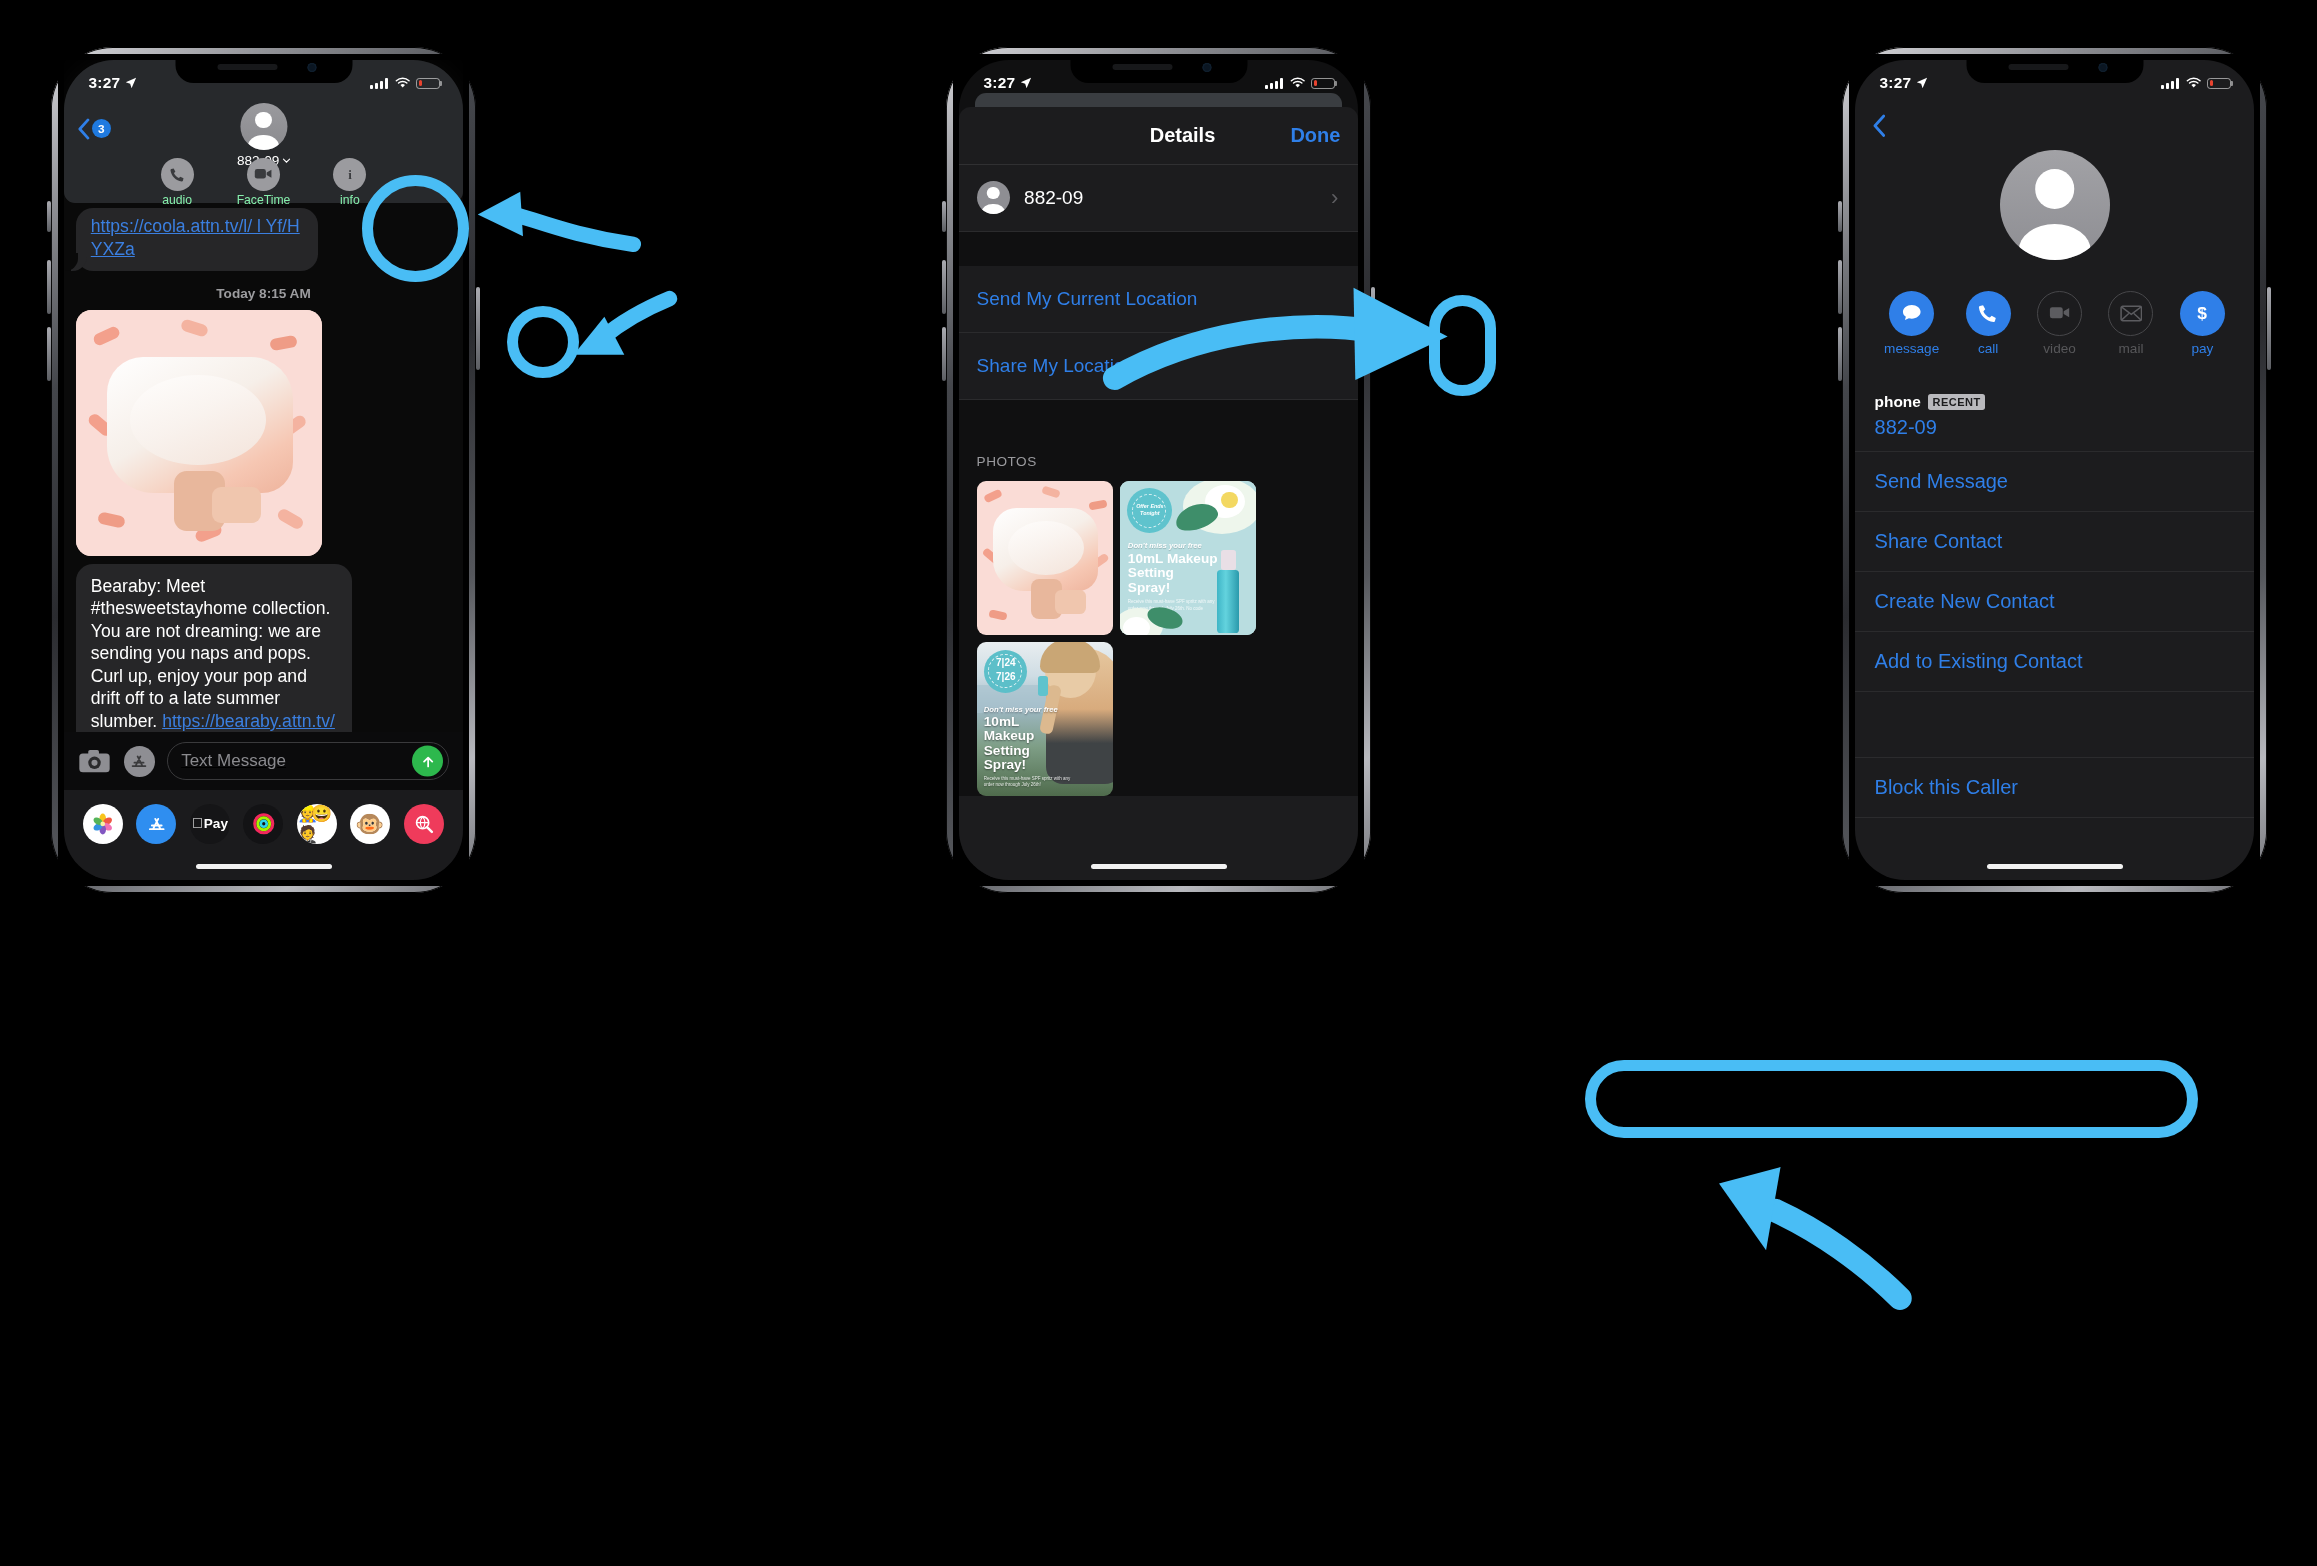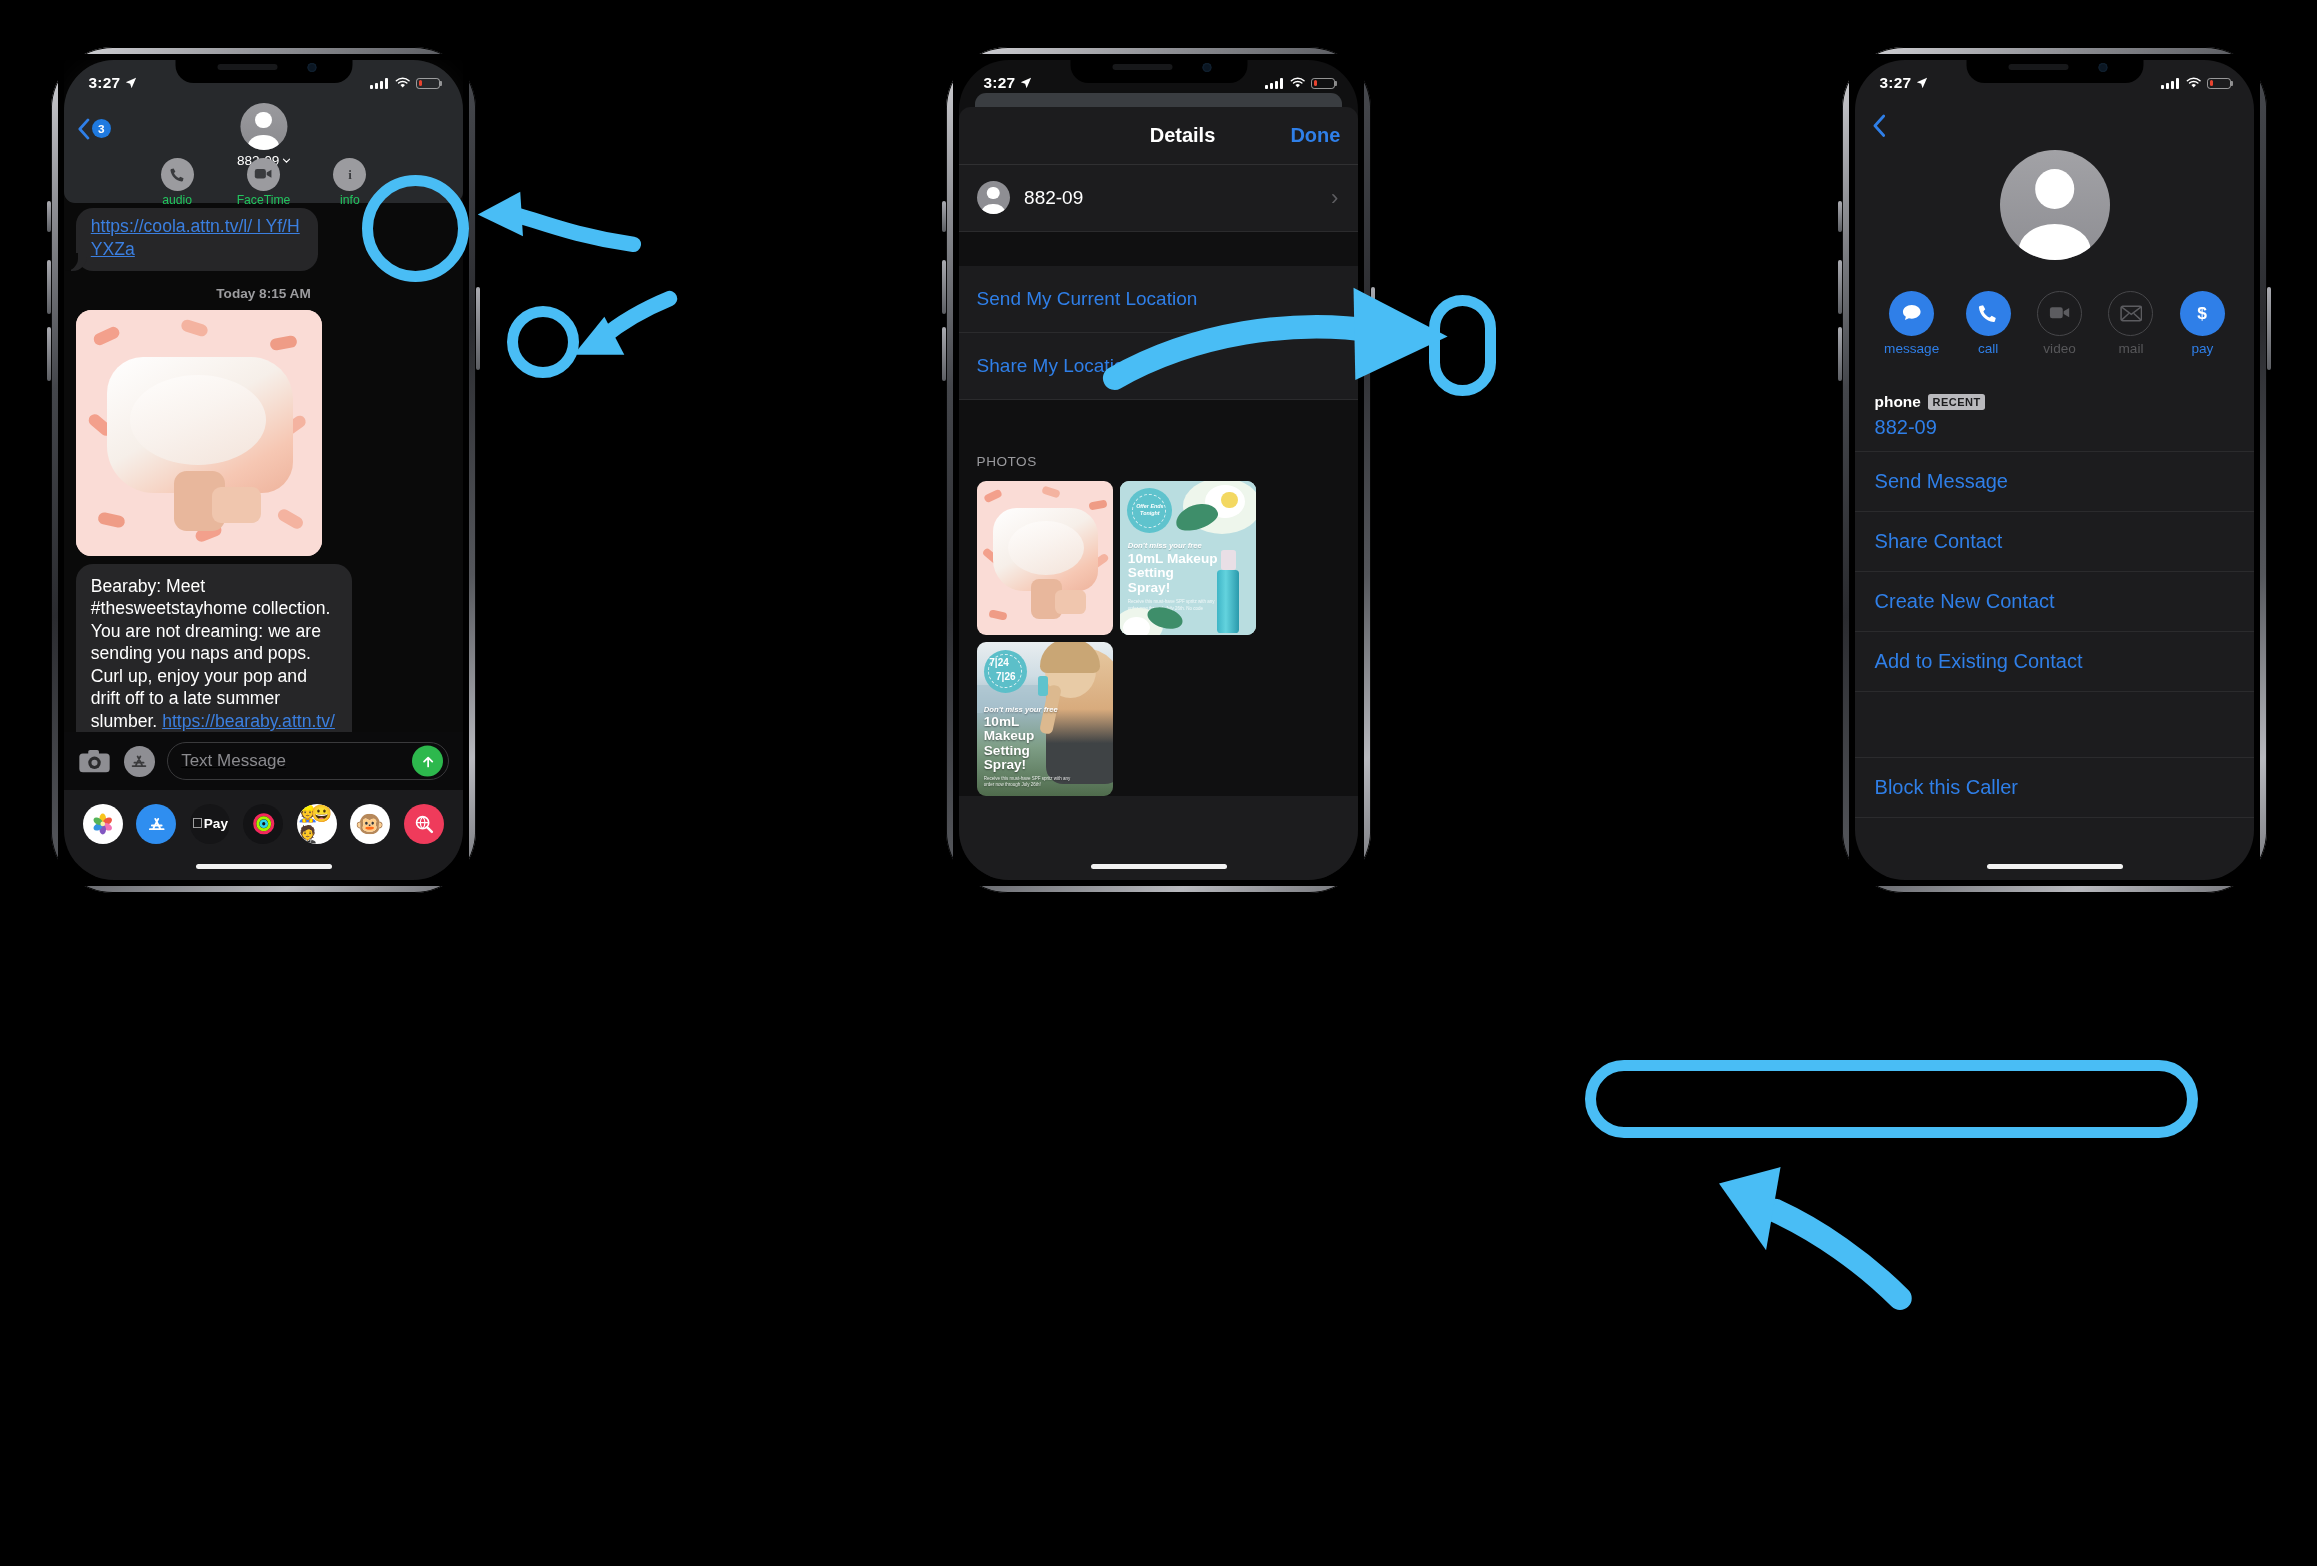--- a/index.html
+++ b/index.html
@@ -112,21 +112,21 @@
   }
   .tiny-chev{width:8.1px;height:5.4px;}
   .head-actions{
     position:absolute;top:98px;left:0;right:0;display:flex;justify-content:center;gap:43px;
   }
   .ha{display:flex;flex-direction:column;align-items:center;gap:2.7px;}
   .ha .ic{
     width:33px;height:33px;border-radius:50%;background:#9b9b9f;
     display:flex;align-items:center;justify-content:center;color:#3a3b3e;
   }
-  .ha .lb{color:#22c55e;font-size:12.2px;}
+  .ha .lb{color:#86efac;font-size:12.2px;}
 
   
   .msg-scroll{position:absolute;top:143px;left:0;right:0;bottom:0;padding:0 12.7px;}
   .bubble-in{
     max-width:276px;background:#262628;border-radius:17px;
     padding:11px 14.5px;color:#fff;font-size:17.6px;line-height:1.28;
     position:relative; word-wrap:break-word;
   }
   .bubble-in::before{
     content:"";position:absolute;left:-5.4px;bottom:0;width:16.3px;height:18px;
@@ -526,21 +526,21 @@
             <div class="thumb">
               <div style="position:absolute;inset:0;background:linear-gradient(180deg,#e9eef0 0%,#cfdde4 22%,#9fb9c6 42%,#7e9e86 68%,#4f6b4c 100%);"></div>
               <div style="position:absolute;left:0;right:0;top:28%;height:18%;background:#a9c3cf;opacity:.7;"></div>
               <div style="position:absolute;right:-9px;top:5.4px;width:76px;height:136px;border-radius:40px 40px 18px 18px;background:linear-gradient(180deg,#e6c79f,#d8ab7d 45%,#3f4345 70%);"></div>
               <div style="position:absolute;right:16.3px;top:1.8px;width:51px;height:54px;border-radius:50%;background:#e8cba6;"></div>
               <div style="position:absolute;right:12.7px;top:-3.6px;width:60px;height:34px;border-radius:36px 36px 9px 9px;background:#c9a675;"></div>
               <div style="position:absolute;right:56px;top:43px;width:12.7px;height:49px;background:#dcb98f;transform:rotate(12deg);border-radius:5.4px;"></div>
               <div style="position:absolute;right:65px;top:34px;width:10px;height:20px;border-radius:2.7px;background:#5fc3cd;"></div>
               <div style="position:absolute;left:7.2px;top:7.2px;width:43px;height:43px;border-radius:50%;background:#5cbfc9;"></div>
               <div style="position:absolute;left:11.8px;top:11.8px;width:34px;height:34px;border-radius:50%;border:1.3px dashed rgba(255,255,255,.8);"></div>
-              <div style="position:absolute;left:12.7px;top:15.4px;width:33px;text-align:left;color:#fff;font-size:10px;font-weight:700;line-height:1;">7|24</div>
+              <div style="position:absolute;left:12.7px;top:15.4px;width:33px;text-align:center;color:#fff;font-size:10px;font-weight:700;line-height:1;">7|24</div>
               <div style="position:absolute;left:12.7px;top:30px;width:33px;text-align:center;color:#fff;font-size:10px;font-weight:700;line-height:1;">7|26</div>
               <div style="position:absolute;left:7.2px;bottom:7.2px;right:40px;color:#fff;text-shadow:0 0.9px 1.8px rgba(0,0,0,.45);">
                 <div style="font-size:7.7px;font-style:italic;font-weight:700;">Don't miss your free</div>
                 <div style="font-size:13.6px;font-weight:700;line-height:1.05;margin-top:0.9px;">10mL Makeup</div>
                 <div style="font-size:13.6px;font-weight:700;line-height:1.05;">Setting Spray!</div>
                 <div style="font-size:4.5px;line-height:1.5;margin-top:3.6px;opacity:.85;">Receive this must-have SPF spritz with any order now through July 26th!</div>
               </div>
             </div>
           </div>
         </div>

